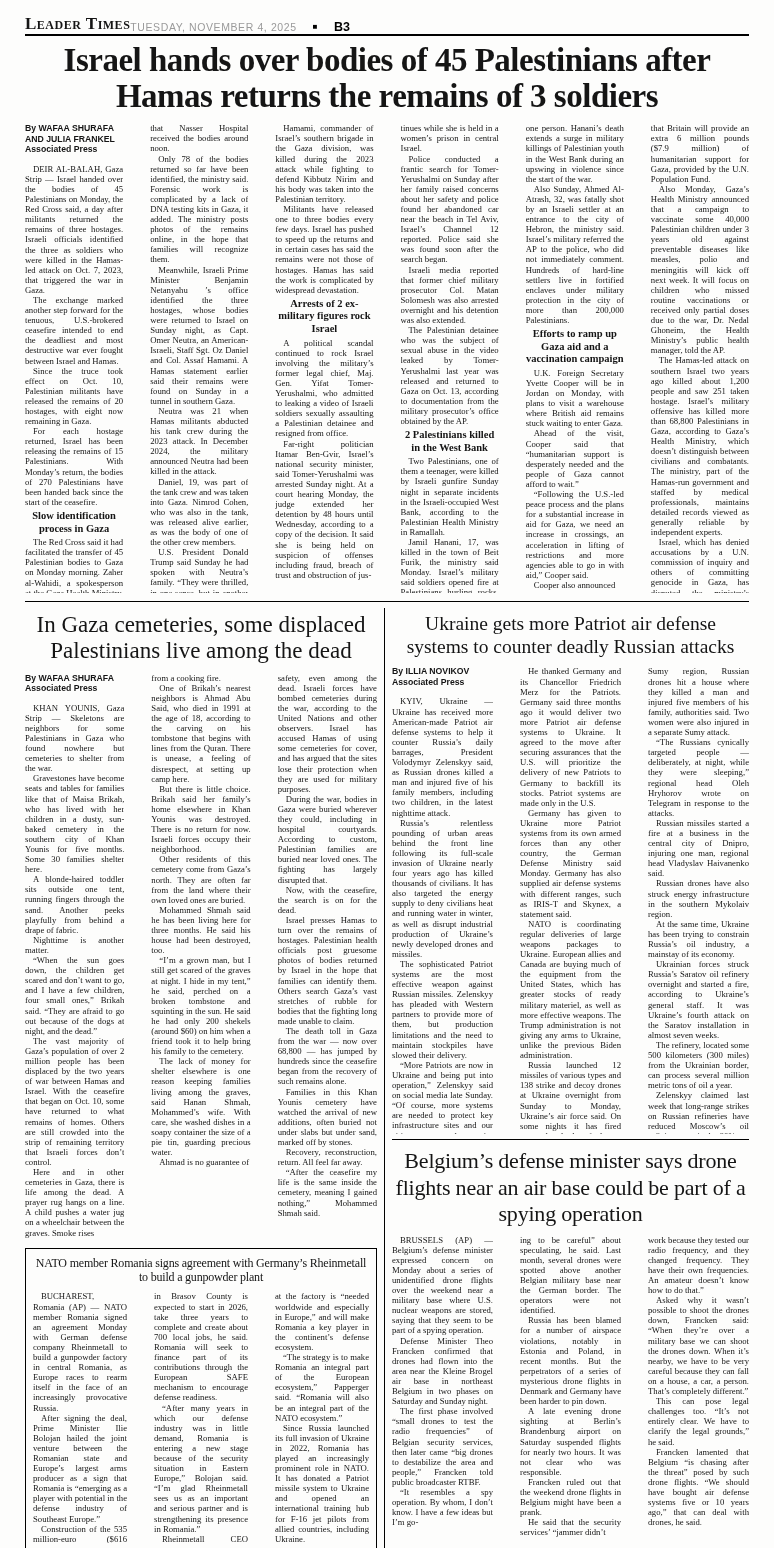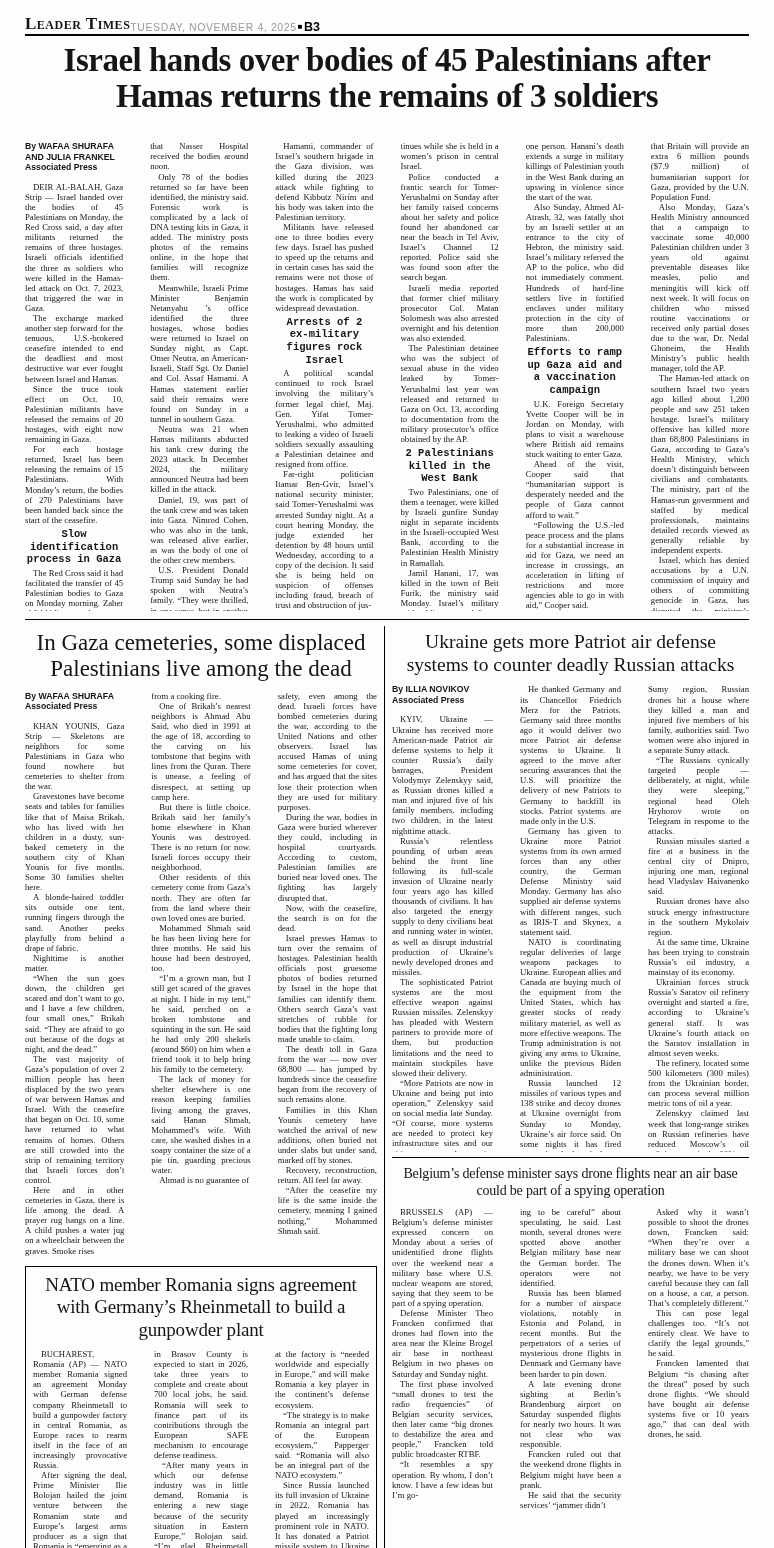--- a/index.html
+++ b/index.html
@@ -4,41 +4,41 @@
 <style>
   html,body{margin:0;padding:0;background:#d9d9d9;}
   .page{
     position:relative;width:774px;height:1548px;margin:0 auto;background:#fdfdfc;
     overflow:hidden;box-sizing:border-box;padding:14px 25px 0 25px;
     font-family:"Liberation Serif",serif;color:#151515;
   }
   
   .masthead{display:flex;justify-content:flex-start;align-items:flex-end;border-bottom:2.5px solid #000;}
   .masthead-title{font-weight:bold;font-size:17px;font-variant:small-caps;letter-spacing:.5px;}
-  .masthead-right{font-family:"Liberation Sans",sans-serif;font-size:10.5px;color:#9a9a9a;letter-spacing:.6px;display:flex;align-items:center;gap:1px;}
+  .masthead-right{font-family:"Liberation Sans",sans-serif;font-size:10.5px;color:#9a9a9a;letter-spacing:.6px;display:flex;align-items:center;gap:16px;}
   .square{color:#000;font-size:8px;line-height:1;}
   .page-num{color:#000;font-weight:bold;font-size:12.5px;letter-spacing:0;}
   
-  .headline-main{font-size:33px;font-weight:bold;text-align:center;line-height:1.08;margin:7px 0 27px;letter-spacing:-.5px;}
+  .headline-main{font-size:33px;font-weight:bold;text-align:center;line-height:1.08;margin:7px 0 9px;letter-spacing:-.5px;}
   .headline-sub{font-weight:normal;text-align:center;}
   .h-a2{font-size:23px;line-height:1.14;margin:10px 4px 8px;}
   .h-a3{font-size:19.5px;line-height:1.16;margin:11px 2px 8px;}
-  .h-a4{font-size:14px;line-height:1.2;margin:8px 0 7px;letter-spacing:-.2px;}
-  .h-a5{font-size:19px;line-height:1.2;margin:3px 0 7px;letter-spacing:-.2px;}
+  .h-a4{font-size:22px;line-height:1.2;margin:8px 0 7px;letter-spacing:-.2px;}
+  .h-a5{font-size:12px;line-height:1.2;margin:3px 0 7px;letter-spacing:-.2px;}
   
   .cols{display:flex;gap:27px;}
   .col{flex:1 1 0;overflow:hidden;text-align:justify;min-width:0;}
   .a1-body{height:470px;}
   .a2-body{height:566px;}
   .a3-body{height:468px;}
   .a4-body{height:340px;}
   .a5-body{height:252px;}
   p.para{margin:0;text-indent:8px;font-size:8.7px;line-height:10.1px;}
   p.cont{text-indent:0;}
-  h3.subhead{margin:3px 0 2px;font-size:10.5px;font-weight:bold;text-align:center;line-height:1.2;font-family:Liberation Mono, monospace;}
+  h3.subhead{margin:3px 0 2px;font-size:10.5px;font-weight:bold;text-align:center;line-height:1.2;}
   p.byline{margin:0;font-family:"Liberation Sans",sans-serif;font-weight:bold;font-size:8.7px;line-height:10.5px;text-indent:0;text-align:left;}
   p.credit{margin:0 0 9px 0;font-family:"Liberation Sans",sans-serif;font-weight:bold;font-size:8.7px;line-height:10.5px;text-indent:0;text-align:left;}
   
   .hr-full{border:none;border-top:1.2px solid #000;margin:8px 0 0;}
   .hr-right{border:none;border-top:1px solid #000;margin:5px 0 0;}
   .lower{display:flex;align-items:stretch;}
   .lower-left{width:352px;flex:0 0 auto;}
   .vdiv{border-left:1px solid #000;margin:6px 7px 0 7px;}
   .lower-right{flex:1;min-width:0;}
   .a5-box{border:1.5px solid #000;border-bottom:none;margin-top:9px;padding:4px 7px 0 7px;height:316px;box-sizing:border-box;overflow:hidden;}
@@ -222,20 +222,21 @@
               <p class="para">“It resembles a spy operation. By whom, I don’t know. I have a few ideas but I’m go-</p>
             </div>
             <div class="col">
               <p class="para cont">ing to be careful” about speculating, he said. Last month, several drones were spotted above another Belgian military base near the German border. The operators were not identified.</p>
               <p class="para">Russia has been blamed for a number of airspace violations, notably in Estonia and Poland, in recent months. But the perpetrators of a series of mysterious drone flights in Denmark and Germany have been harder to pin down.</p>
               <p class="para">A late evening drone sighting at Berlin’s Brandenburg airport on Saturday suspended flights for nearly two hours. It was not clear who was responsible.</p>
               <p class="para">Francken ruled out that the weekend drone flights in Belgium might have been a prank.</p>
               <p class="para">He said that the security services’ “jammer didn’t</p>
             </div>
             <div class="col">
+              <p class="para cont">work because they tested our radio frequency, and they changed frequency. They have their own frequencies. An amateur doesn’t know how to do that.”</p>
               <p class="para">Asked why it wasn’t possible to shoot the drones down, Francken said: “When they’re over a military base we can shoot the drones down. When it’s nearby, we have to be very careful because they can fall on a house, a car, a person. That’s completely different.”</p>
               <p class="para">This can pose legal challenges too. “It’s not entirely clear. We have to clarify the legal grounds,” he said.</p>
               <p class="para">Francken lamented that Belgium “is chasing after the threat” posed by such drone flights. “We should have bought air defense systems five or 10 years ago,” that can deal with drones, he said.</p>
             </div>
           </div>
       </section>
     </div>
 
   </div>
 

